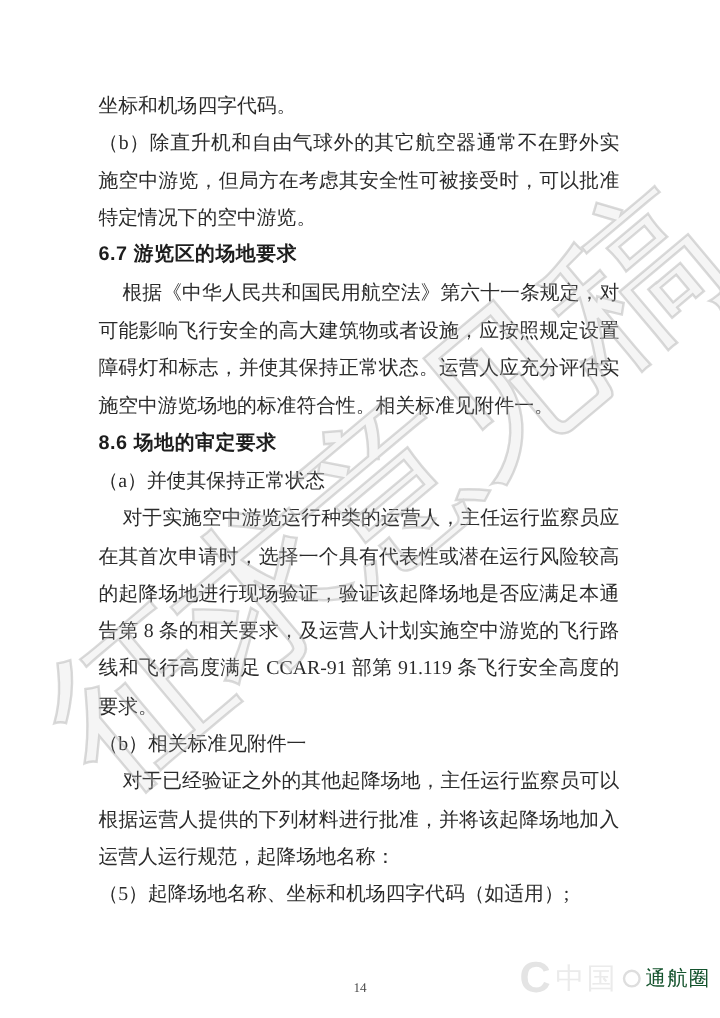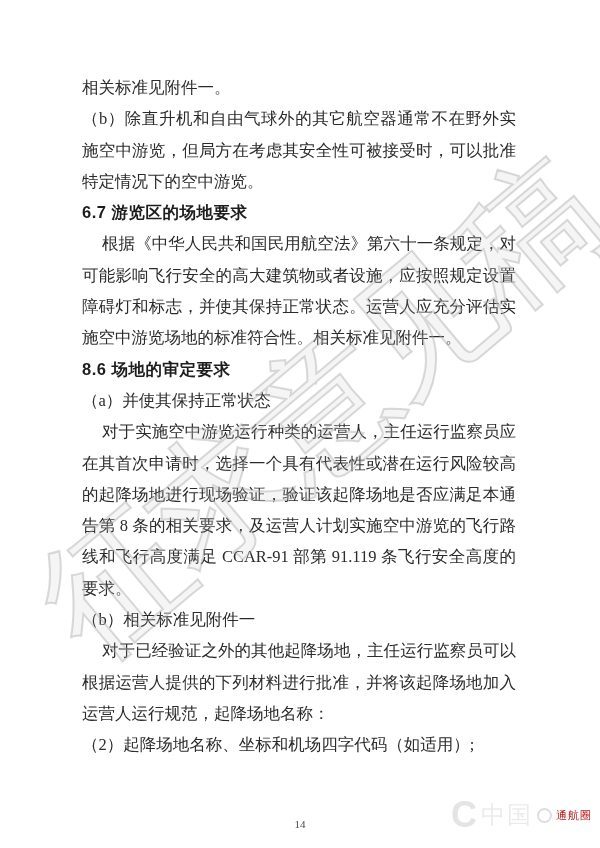--- a/index.html
+++ b/index.html
@@ -79,52 +79,52 @@
     color: #ebebeb;
     letter-spacing: 2px;
   }
   .wm-corner .ring-icon {
     width: 15px; height: 15px;
     border: 2px solid #dedede;
     border-radius: 50%;
     box-sizing: border-box;
   }
   .wm-corner .c-text2 {
-    font-size: 11px;
-    color: #b91c1c;
+    font-size: 17px;
+    color: #14532d;
     letter-spacing: 1px;
   }
   .page-number {
     position: absolute;
     left: 276px; top: 818px;
     width: 48px;
     text-align: center;
     font-size: 11px;
     color: #4a4a4a;
     z-index: 1;
   }
 </style>
 </head>
 <body>
 
 <div class="page">
 
   <div class="wm-diagonal">征求意见稿</div>
 
   <div class="content">
-    <p class="cont-line">相关标准见附件一。</p>
+    <p class="cont-line">坐标和机场四字代码。</p>
     <p class="list-item">（b）除直升机和自由气球外的其它航空器通常不在野外实施空中游览，但局方在考虑其安全性可被接受时，可以批准特定情况下的空中游览。</p>
     <h2 class="heading">6.7 游览区的场地要求</h2>
     <p class="para">根据《中华人民共和国民用航空法》第六十一条规定，对可能影响飞行安全的高大建筑物或者设施，应按照规定设置障碍灯和标志，并使其保持正常状态。运营人应充分评估实施空中游览场地的标准符合性。相关标准见附件一。</p>
     <h2 class="heading">8.6 场地的审定要求</h2>
     <p class="list-item">（a）并使其保持正常状态</p>
     <p class="para">对于实施空中游览运行种类的运营人，主任运行监察员应在其首次申请时，选择一个具有代表性或潜在运行风险较高的起降场地进行现场验证，验证该起降场地是否应满足本通告第 8 条的相关要求，及运营人计划实施空中游览的飞行路线和飞行高度满足 CCAR-91 部第 91.119 条飞行安全高度的要求。</p>
     <p class="list-item">（b）相关标准见附件一</p>
     <p class="para">对于已经验证之外的其他起降场地，主任运行监察员可以根据运营人提供的下列材料进行批准，并将该起降场地加入运营人运行规范，起降场地名称：</p>
-    <p class="list-item">（2）起降场地名称、坐标和机场四字代码（如适用）;</p>
+    <p class="list-item">（5）起降场地名称、坐标和机场四字代码（如适用）;</p>
   </div>
 
   <div class="page-number">14</div>
 
   <div class="wm-corner">
     <span class="c-logo">C</span>
     <span class="c-text">中国</span>
     <span class="ring-icon"></span>
     <span class="c-text2">通航圈</span>
   </div>

